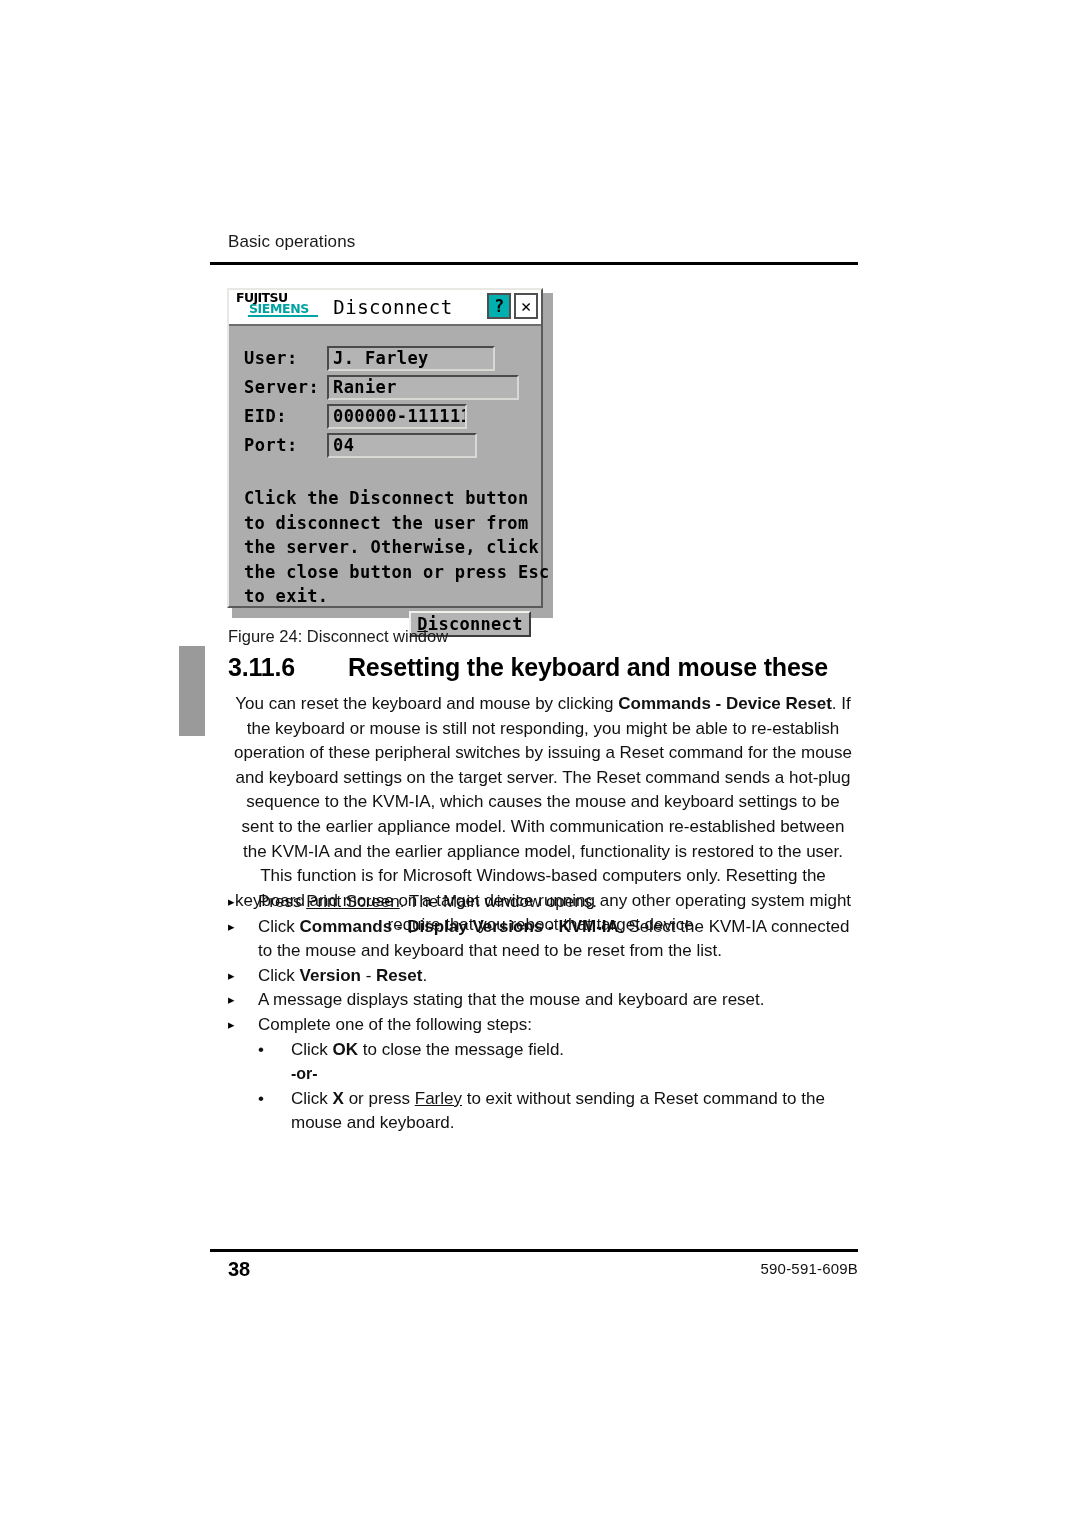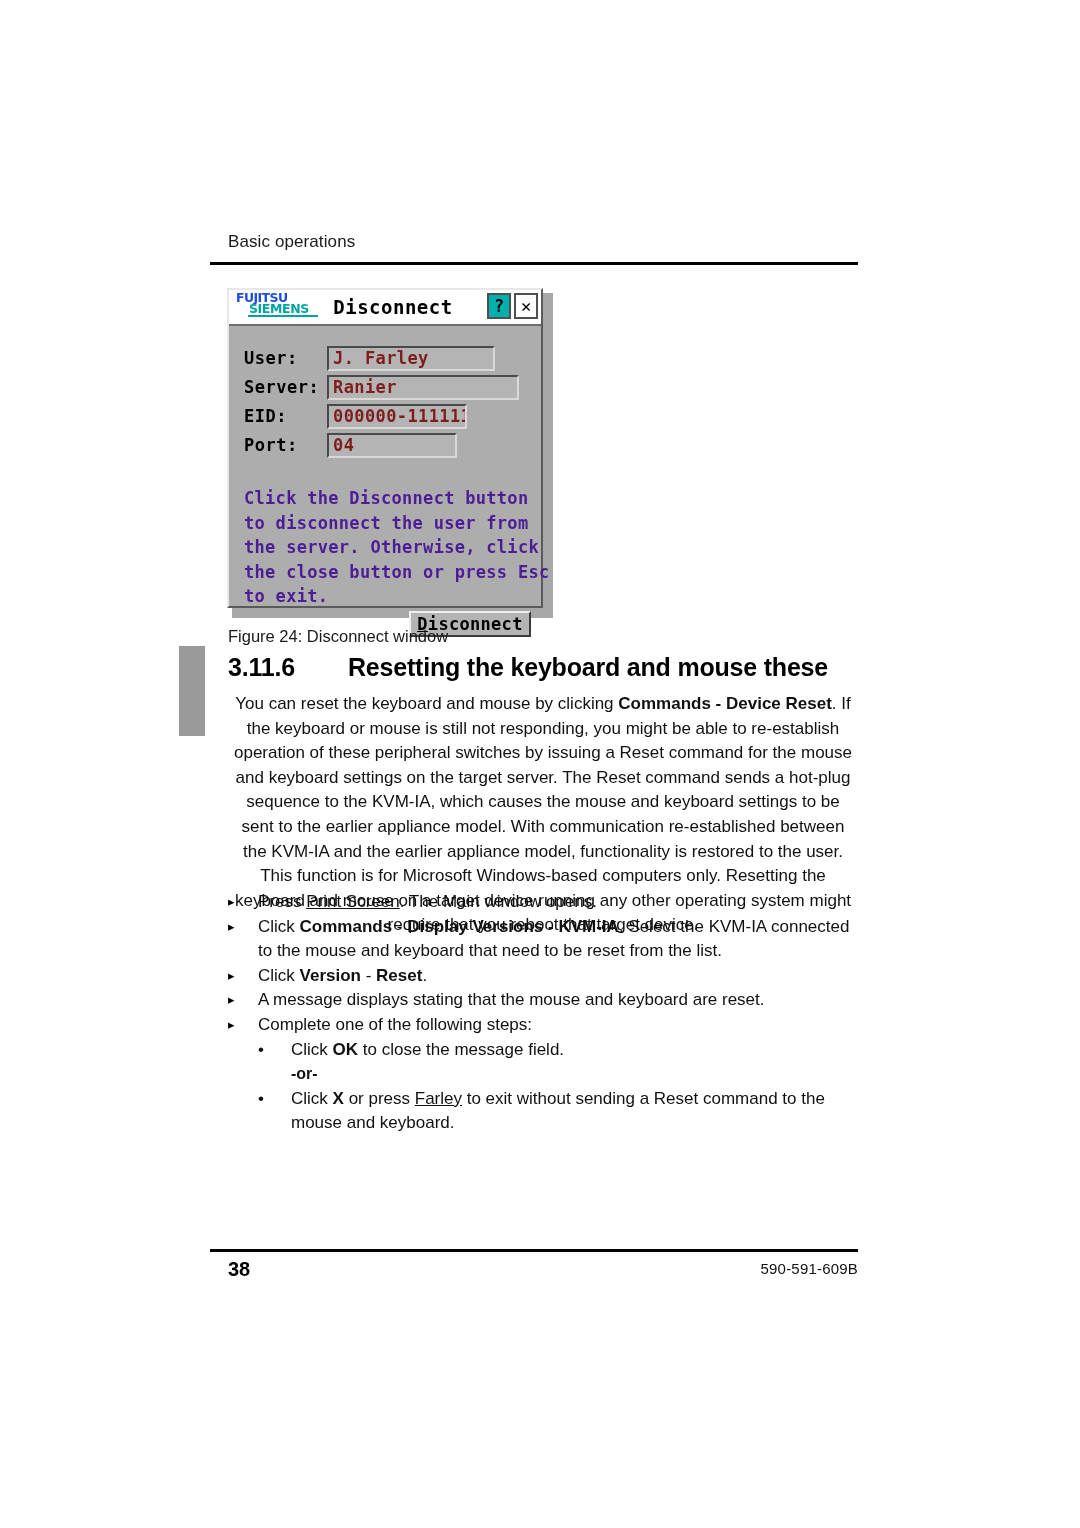--- a/index.html
+++ b/index.html
@@ -91,21 +91,21 @@
     top: 2px;
     width: 84px;
     height: 30px;
     background: #ffffff;
     line-height: 1;
   }
   .logo-top {
     font-family: "DejaVu Sans", sans-serif;
     font-weight: bold;
     font-size: 12.5px;
-    color: #1d4ed8;
+    color: #000000;
     letter-spacing: -0.6px;
     display: block;
     padding-left: 1px;
   }
   .logo-bot {
     font-family: "DejaVu Sans", sans-serif;
     font-weight: bold;
     font-size: 12.5px;
     color: #00a3a3;
     letter-spacing: -0.4px;
@@ -119,21 +119,21 @@
     height: 2px;
     background: #00a3a3;
     margin-left: 13px;
     margin-top: 0px;
   }
   .title-text {
     position: absolute;
     left: 0; right: 0;
     text-align: center;
     font-family: "DejaVu Sans Mono", monospace;
-    font-weight: bold;
+    font-weight: normal;
     font-size: 19px;
     color: #000000;
     letter-spacing: 0.5px;
     padding-left: 16px;
   }
   .title-btns {
     position: absolute;
     right: 3px;
     top: 3px;
     display: flex;
@@ -184,37 +184,37 @@
     height: 25px;
     background: #b4b4b4;
     border-top: 2px solid #4a4a4a;
     border-left: 2px solid #4a4a4a;
     border-right: 2px solid #d8d8d4;
     border-bottom: 2px solid #d8d8d4;
     box-sizing: border-box;
     font-family: "DejaVu Sans Mono", monospace;
     font-weight: bold;
     font-size: 17px;
-    color: #7f1d1d;
+    color: #000000;
     letter-spacing: 0.4px;
     padding-left: 4px;
     line-height: 21px;
     white-space: pre;
     overflow: hidden;
   }
 
   .dlg-para {
     position: absolute;
     left: 15px;
     top: 160px;
     font-family: "DejaVu Sans Mono", monospace;
     font-weight: bold;
     font-size: 17px;
     line-height: 24.5px;
-    color: #4c1d95;
+    color: #000000;
     letter-spacing: 0.3px;
     white-space: pre;
   }
 
   .dlg-button {
     position: absolute;
     left: 180px;
     top: 285px;
     width: 122px;
     height: 26px;
@@ -384,21 +384,21 @@
           <span class="field-box" style="left:98px; width:192px;">Ranier</span>
         </div>
 
         <div class="field-row" style="top:80px;">
           <span class="field-label">EID:</span>
           <span class="field-box" style="left:98px; width:140px;">000000-111111</span>
         </div>
 
         <div class="field-row" style="top:109px;">
           <span class="field-label">Port:</span>
-          <span class="field-box" style="left:98px; width:130px;">04</span>
+          <span class="field-box" style="left:98px; width:150px;">04</span>
         </div>
 
         <div class="dlg-para">Click the Disconnect button
 to disconnect the user from
 the server. Otherwise, click
 the close button or press Esc
 to exit.</div>
 
         <div class="dlg-button">
             <span class="akey">D</span>

